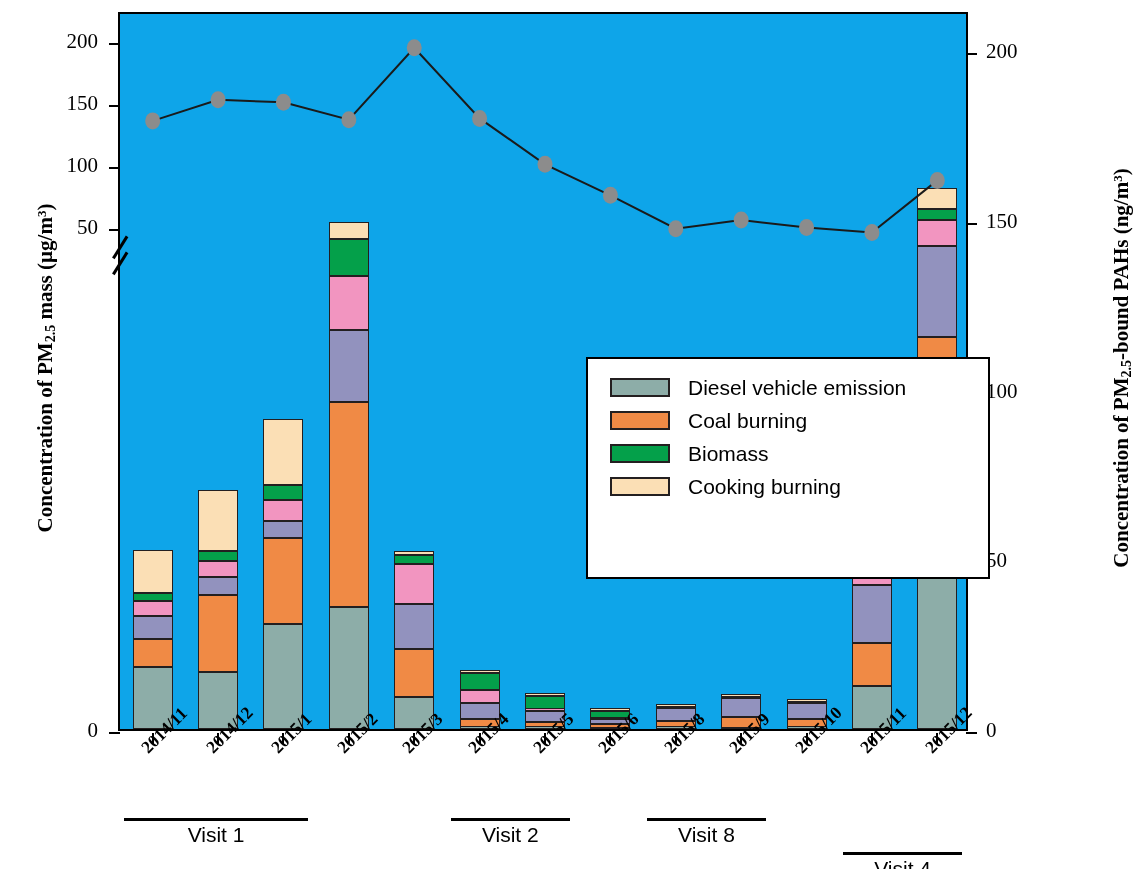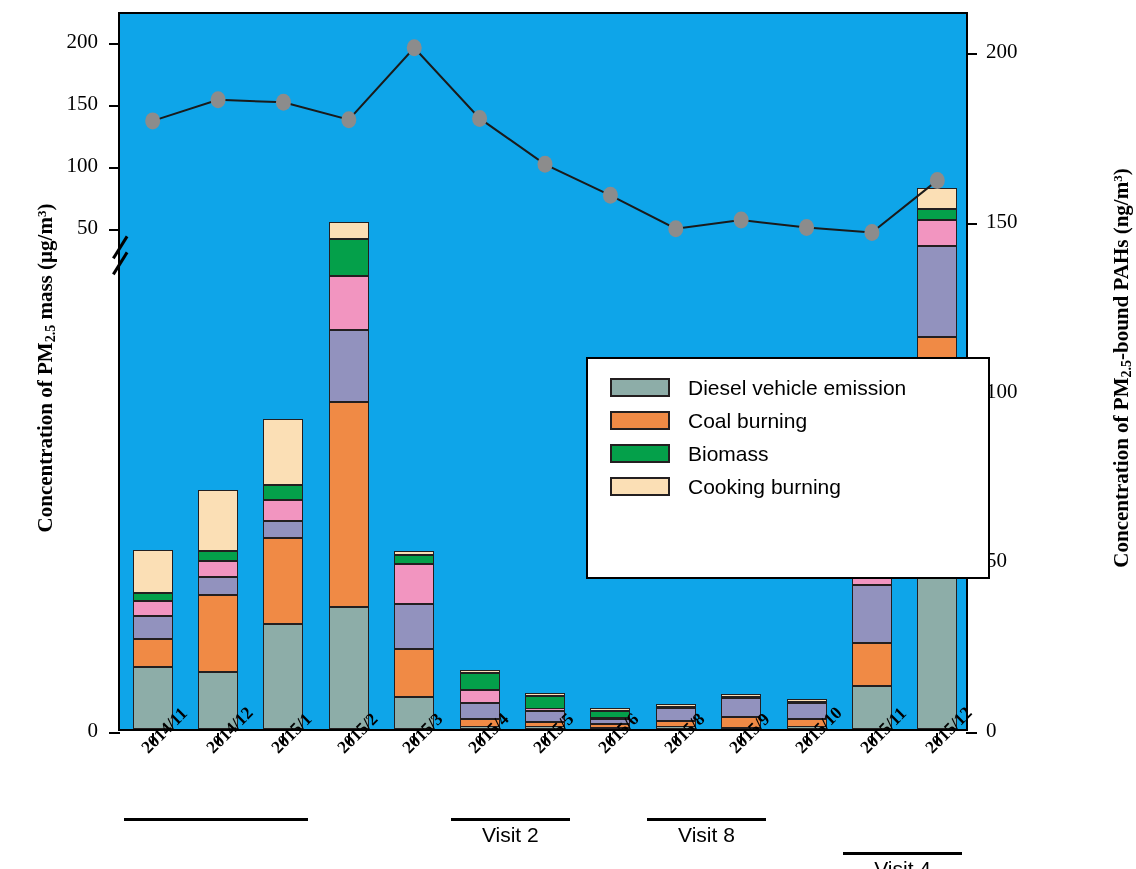--- a/index.html
+++ b/index.html
@@ -269,20 +269,21 @@
       <div class="xlab" style="left: 594.385px; top: 743px;">2015/6</div>
       <div class="xlab" style="left: 659.769px; top: 743px;">2015/8</div>
       <div class="xlab" style="left: 725.154px; top: 743px;">2015/9</div>
       <div class="xlab" style="left: 790.538px; top: 743px;">2015/10</div>
       <div class="xlab" style="left: 855.923px; top: 743px;">2015/11</div>
       <div class="xlab" style="left: 921.308px; top: 743px;">2015/12</div>
     </div>
   <div id="visits">
       <div class="visit" style="left: 121.692px; top: 818px; width: 188.769px;">
         <div class="vbar" style="width: 184.769px;"></div>
+        <div>Visit 1</div>
       </div>
       <div class="visit" style="left: 448.615px; top: 818px; width: 123.385px;">
         <div class="vbar" style="width: 119.385px;"></div>
         <div>Visit 2</div>
       </div>
       <div class="visit" style="left: 644.769px; top: 818px; width: 123.385px;">
         <div class="vbar" style="width: 119.385px;"></div>
         <div>Visit 8</div>
       </div>
       <div class="visit" style="left: 840.923px; top: 818px; width: 123.385px; margin-top: 34px;">

